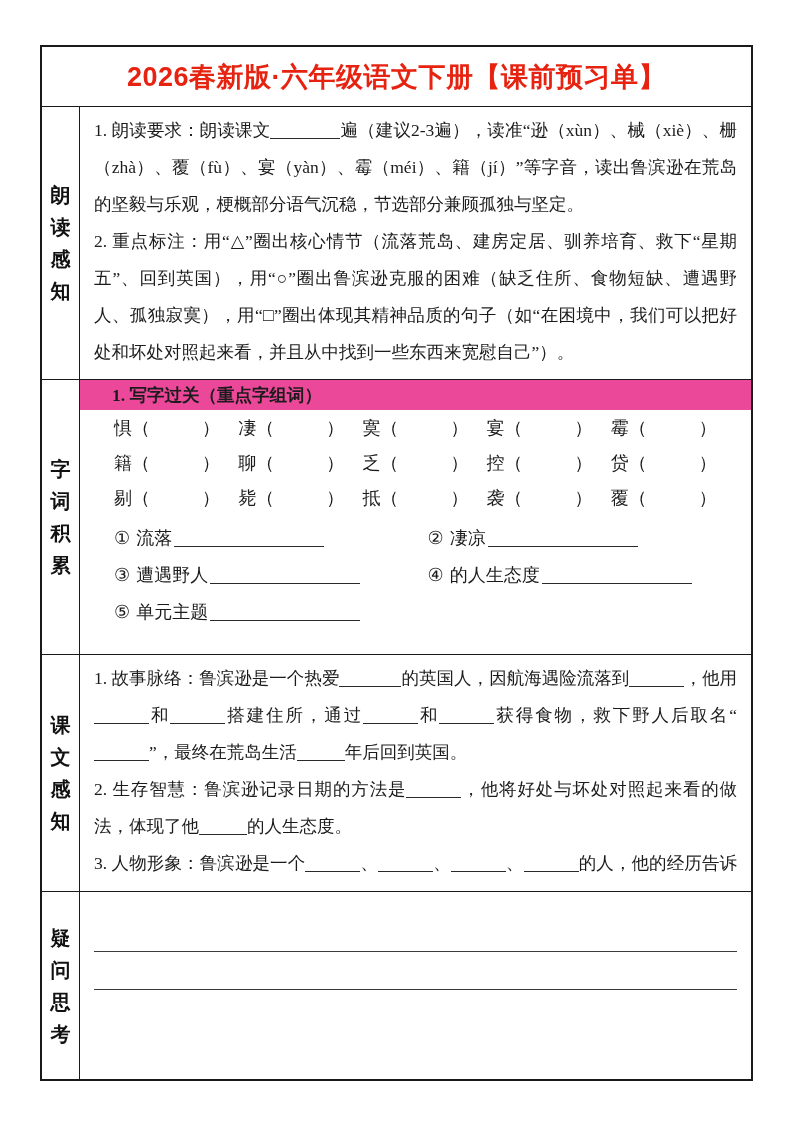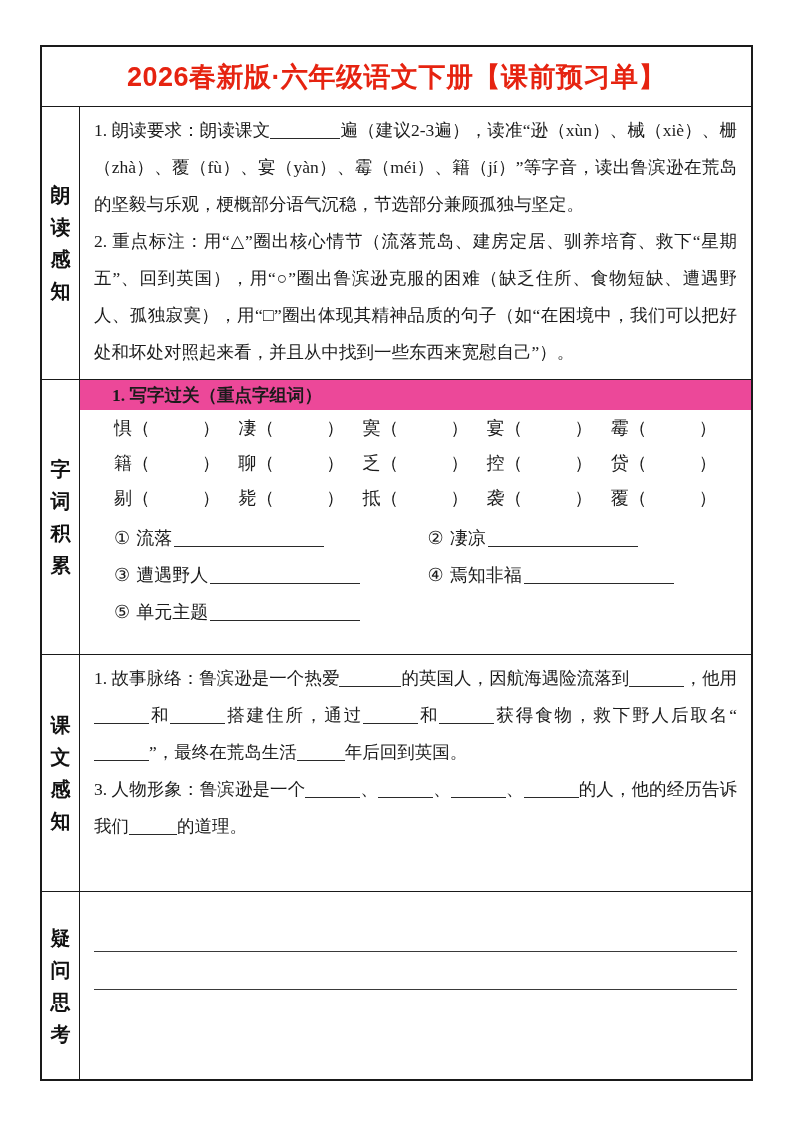--- a/index.html
+++ b/index.html
@@ -164,41 +164,42 @@
               <span>凄凉</span>
               <span class="wblank"></span>
             </div>
             <div class="word-item">
               <span class="num">③</span>
               <span>遭遇野人</span>
               <span class="wblank"></span>
             </div>
             <div class="word-item">
               <span class="num">④</span>
-              <span>焉知非福</span>
+              <span>的人生态度</span>
               <span class="wblank"></span>
             </div>
             <div class="word-item">
               <span class="num">⑤</span>
               <span>单元主题</span>
               <span class="wblank"></span>
             </div>
           </div>
       </div>
     </div>
 
     <div class="section sec-text">
       <div class="side">
           <div class="ch">课</div>
           <div class="ch">文</div>
           <div class="ch">感</div>
           <div class="ch">知</div>
         </div>
       <div class="content">
         <p class="para pad-top">1. 故事脉络：鲁滨逊是一个热爱<span class="blank" style="width: 62px;"></span>的英国人，因航海遇险流落到<span class="blank" style="width: 55px;"></span>，他用<span class="blank" style="width: 55px;"></span>和<span class="blank" style="width: 55px;"></span>搭建住所，通过<span class="blank" style="width: 55px;"></span>和<span class="blank" style="width: 55px;"></span>获得食物，救下野人后取名“<span class="blank" style="width: 55px;"></span>”，最终在荒岛生活<span class="blank" style="width: 48px;"></span>年后回到英国。</p>
+        <p class="para">2. 生存智慧：鲁滨逊记录日期的方法是<span class="blank" style="width: 55px;"></span>，他将好处与坏处对照起来看的做法，体现了他<span class="blank" style="width: 48px;"></span>的人生态度。</p>
         <p class="para">3. 人物形象：鲁滨逊是一个<span class="blank" style="width: 55px;"></span>、<span class="blank" style="width: 55px;"></span>、<span class="blank" style="width: 55px;"></span>、<span class="blank" style="width: 55px;"></span>的人，他的经历告诉我们<span class="blank" style="width: 48px;"></span>的道理。</p>
       </div>
     </div>
 
     <div class="section sec-questions">
       <div class="side">
           <div class="ch">疑</div>
           <div class="ch">问</div>
           <div class="ch">思</div>
           <div class="ch">考</div>

